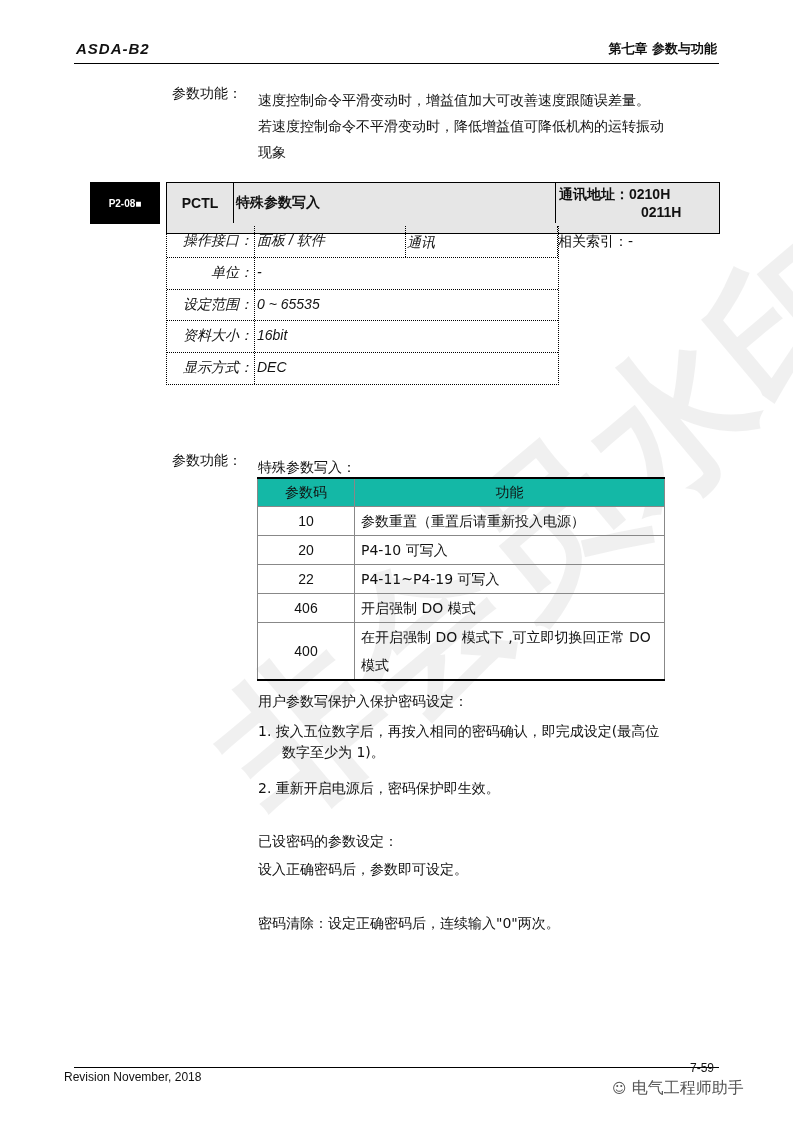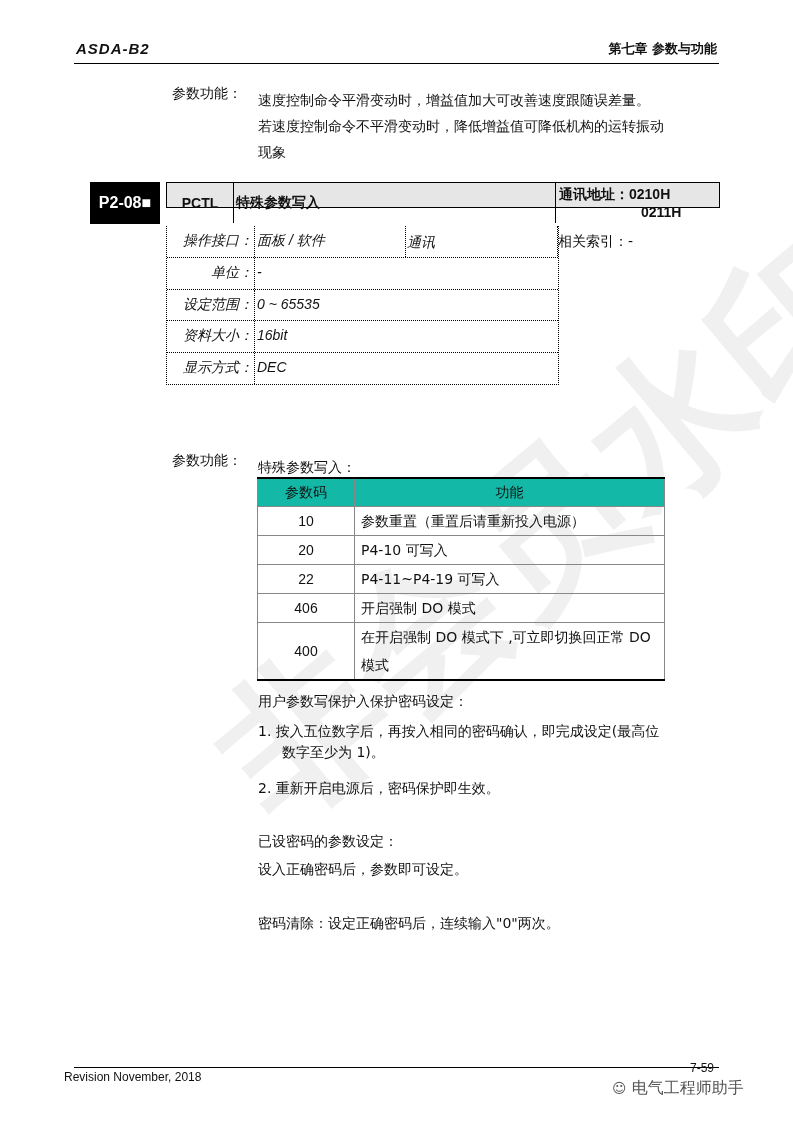--- a/index.html
+++ b/index.html
@@ -6,22 +6,22 @@
   body { width:793px; height:1122px; position:relative; overflow:hidden;
          font-family:"DejaVu Sans","Liberation Sans",sans-serif; color:#111; }
   .abs { position:absolute; }
   .header-logo { left:76px; top:40px; font-family:"Liberation Sans",sans-serif; font-weight:bold; font-style:italic; font-size:15px; letter-spacing:1px; }
   .header-chapter { right:76px; top:40px; font-size:13px; font-weight:bold; }
   .header-rule { left:74px; top:63px; width:645px; height:0; border-top:1.5px solid #000; }
   .para { font-size:14px; line-height:26px; }
   .label-col { left:172px; }
   .text-col { left:258px;margin-top:7px; }
   
-  .p-id { left:90px; top:182px; width:70px; height:42px; background:#000; color:#fff; font-family:"Liberation Sans",sans-serif; font-weight:bold; font-size:16px; display:flex; align-items:center; justify-content:center; }
-  .p-head { left:166px; top:182px; width:554px; height:26px; background:#e6e6e6; border:1px solid #000; box-sizing:border-box; }
+  .p-id { left:90px; top:182px; width:70px; height:42px; background:#000; color:#fff; font-family:"Liberation Sans",sans-serif; font-weight:bold; font-size:10px; display:flex; align-items:center; justify-content:center; }
+  .p-head { left:166px; top:182px; width:554px; height:52px; background:#e6e6e6; border:1px solid #000; box-sizing:border-box; }
   .p-head .cell { position:absolute; top:0; height:40px; display:flex; align-items:center; font-weight:bold; font-size:14px; }
   .p-head .c-code { left:0; width:66px; border-right:1px solid #000; justify-content:center; font-family:"Liberation Sans",sans-serif; }
   .p-head .c-name { left:67px; width:322px; border-right:1px solid #000; padding-left:2px; box-sizing:border-box; }
   .p-head .c-addr { left:390px; width:162px; padding-left:2px; display:block; line-height:18px; padding-top:2px; font-family:"Liberation Sans",sans-serif; }
   .attr { left:166px; top:226px; width:391px; border-left:1px dotted #000; border-right:1px dotted #000; border-bottom:1px dotted #000;font-style:italic; }
   .attr-row { position:relative; height:30.8px; border-top:1px dotted #000; font-size:14px; }
   .attr-row:first-child { border-top:none; }
   .attr-row .k { position:absolute; left:0; width:86px; text-align:right; top:6px; }
   .attr-row .sep { position:absolute; left:87px; top:0; bottom:0; border-left:1px dotted #000; }
   .attr-row .v { position:absolute; left:90px; top:6px; font-family:"Liberation Sans",sans-serif; }

